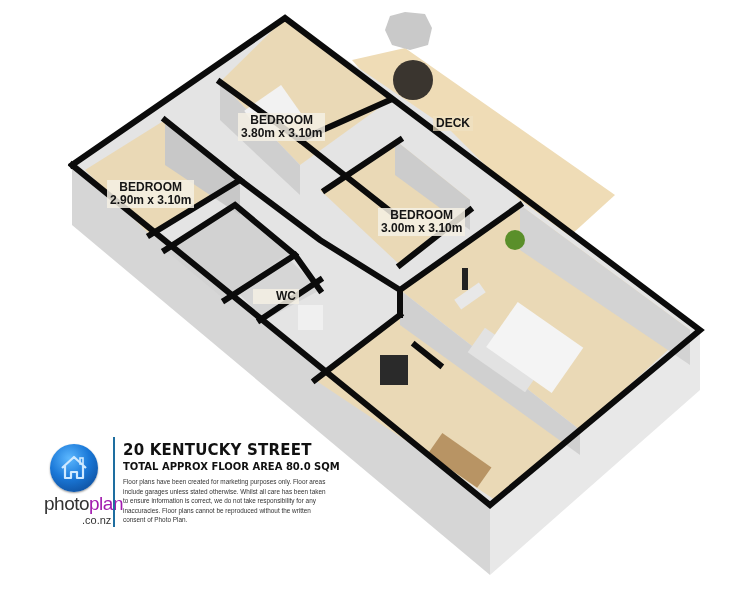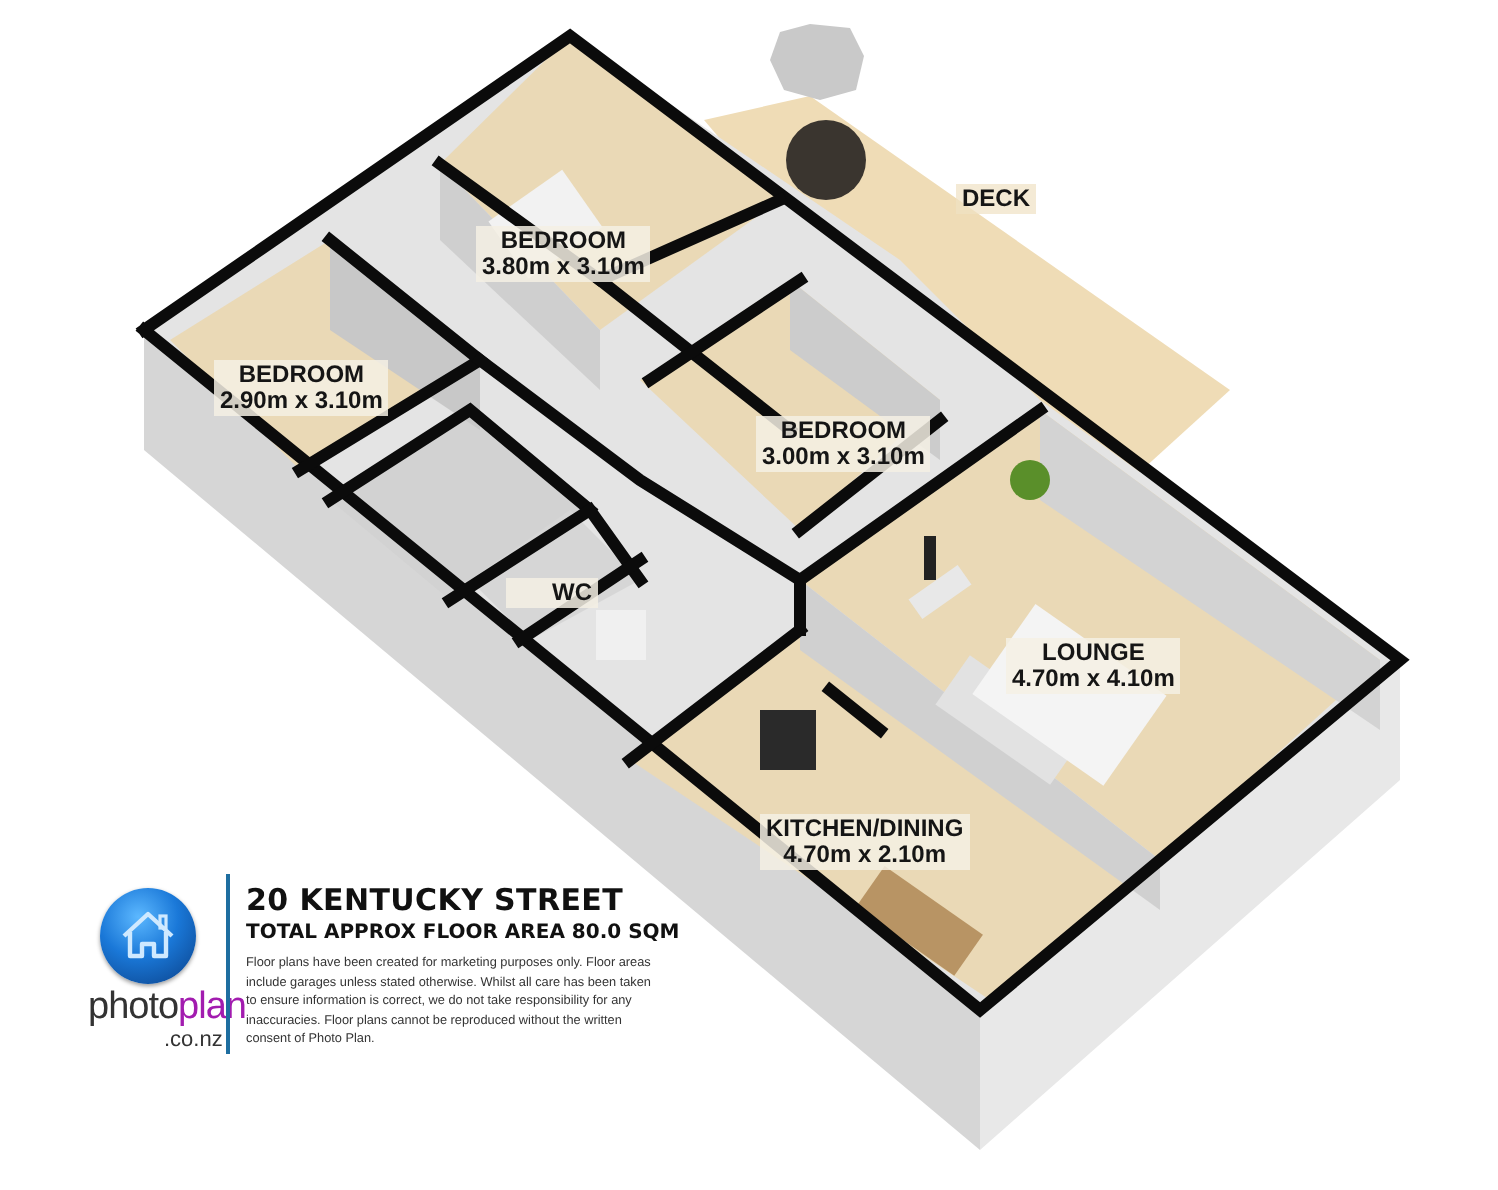--- a/index.html
+++ b/index.html
@@ -89,29 +89,21 @@
     <span>BEDROOM</span>
     <span>2.90m x 3.10m</span>
   </div>
   <div class="room-label" style="left:378px;top:208px;">
     <span>BEDROOM</span>
     <span>3.00m x 3.10m</span>
   </div>
   <div class="room-label" style="left:253px;top:289px;padding-left:23px;">
     <span>WC</span>
   </div>
-  <div class="room-label" style="left:503px;top:319px;">
-    <span>LOUNGE</span>
-    <span>4.70m x 4.10m</span>
-  </div>
-  <div class="room-label" style="left:380px;top:407px;">
-    <span>KITCHEN/DINING</span>
-    <span>4.70m x 2.10m</span>
-  </div>
-  <div class="room-label deck-label" style="left:433px;top:92px;margin-left:45px;">
+  <div class="room-label deck-label" style="left:433px;top:116px;">
     <span>DECK</span>
   </div>
 </div>
 
 <div id="footer-logo">
   <div id="logo-circle">
     <svg width="48" height="48" viewBox="0 0 48 48">
       <path d="M12 24 L24 13 L36 24 M15 22 L15 34 L21 34 L21 28 L27 28 L27 34 L33 34 L33 22" fill="none" stroke="#cfe9ff" stroke-width="2.2" stroke-linejoin="round"></path>
       <rect x="30" y="14" width="3" height="6" fill="none" stroke="#cfe9ff" stroke-width="1.6"></rect>
     </svg>

